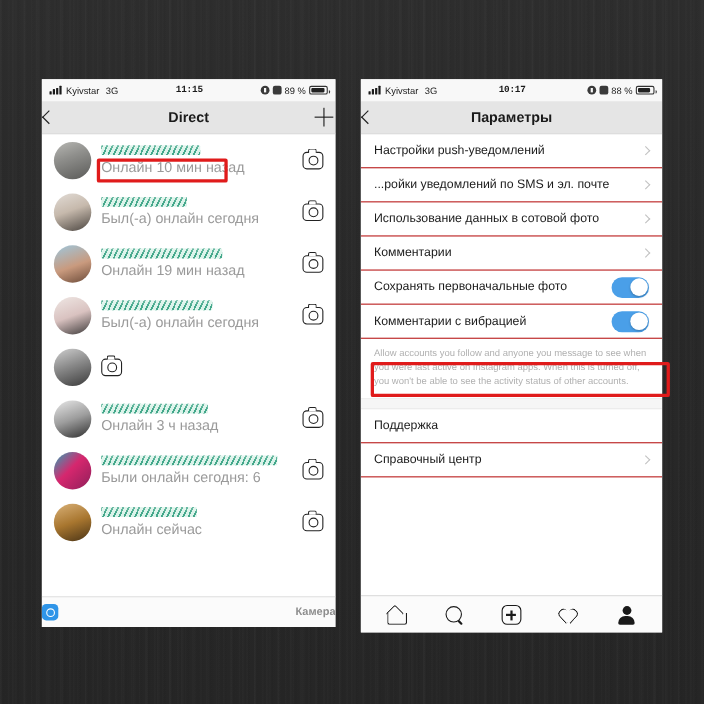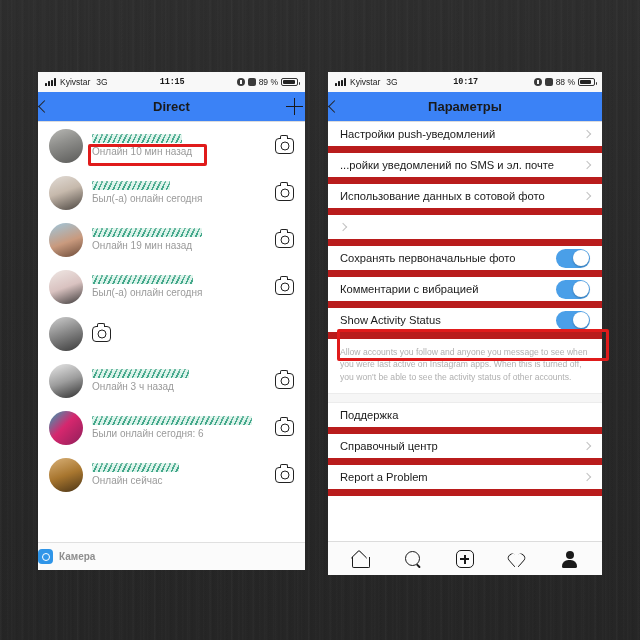--- a/index.html
+++ b/index.html
@@ -78,21 +78,21 @@
     width: 17px; height: 8px; border: 1px solid #333; border-radius: 2px;
     position: relative; padding: 1px;
   }
   .batt::after { content:""; position:absolute; right:-3px; top:2.5px;
     width:1.5px; height:3px; background:#333; border-radius:0 1px 1px 0; }
   .batt span { display:block; height:100%; background:#222; border-radius:1px; }
 
   
   .navbar {
     height: 30px;
-    background: #3b82f6;
+    background: #e5e5e5;
     border-bottom: 1px solid #dcdcdc;
     display: flex;
     align-items: center;
     padding: 0 2px;
     flex: 0 0 auto;
     position: relative;
   }
   .nav-title {
     position: absolute; left: 0; right: 0; text-align: center;
     font-size: 13px; font-weight: bold; color: #1a1a1a;
@@ -133,61 +133,61 @@
         #d8f2e8 1.6px, #d8f2e8 4.4px);
     border-radius: 1px;
     display: block;
     position: relative;
     opacity: .9;
   }
   .redact::after {
     content:""; position:absolute; inset:0;
     background: linear-gradient(180deg, rgba(255,255,255,.25), rgba(255,255,255,0) 60%);
   }
-  .substatus { font-size: 10px; color: #9a9a9a; }
+  .substatus { font-size: 13px; color: #9a9a9a; }
 
   .cam-icon {
     width: 19px; height: 16px; flex: 0 0 auto; cursor: pointer;
     border: 1.6px solid #222; border-radius: 4px; position: relative;
   }
   .cam-icon::before {
     content:""; position:absolute; left:50%; top:50%;
     transform: translate(-50%,-50%);
     width: 7px; height: 7px; border: 1.5px solid #222; border-radius: 50%;
   }
   .cam-icon::after {
     content:""; position:absolute; top:-4px; left:4px;
     width: 6px; height: 3px; border: 1.6px solid #222;
     border-bottom: none; border-radius: 2px 2px 0 0; background:#fff;
   }
 
   
   .cam-footer {
     height: 28px; border-top: 1px solid #e0e0e0; background:#fbfbfb;
-    display: flex; align-items: center; justify-content: flex-start; gap: 6px;
+    display: flex; align-items: center; justify-content: space-between; gap: 6px;
     flex: 0 0 auto; cursor: pointer;
   }
   .cam-badge {
     width: 15px; height: 15px; border-radius: 4px; background: #2f95e8;
     position: relative;
   }
   .cam-badge::after {
     content:""; position:absolute; left:50%; top:50%;
     transform: translate(-50%,-50%);
     width:6px; height:6px; border-radius:50%;
     border:1.4px solid #fff;
   }
   .cam-label { font-size: 10px; color: #8e8e8e; font-weight: bold; }
 
   
   .settings { flex: 1; background: #fff; overflow: hidden; }
   .set-row {
     display: flex; align-items: center; gap: 8px;
     padding: 0 12px; height: 31px;
-    border-bottom: 7px solid #b91c1c;
+    border-bottom: 1px solid #b91c1c;
     position: relative;
   }
   .set-label { flex: 1; font-size: 11.2px; color: #1a1a1a; white-space: nowrap; }
   .chev-r {
     width: 6px; height: 6px; border-top: 1.4px solid #c2c2c2;
     border-right: 1.4px solid #c2c2c2; transform: rotate(45deg);
     flex: 0 0 auto;
   }
   .toggle {
     width: 34px; height: 19px; border-radius: 10px; background: #4a9fe8;
@@ -407,51 +407,42 @@
       </div>
       <div class="set-row">
         <div class="set-label">...ройки уведомлений по SMS и эл. почте</div>
         <span class="chev-r"></span>
       </div>
       <div class="set-row">
         <div class="set-label">Использование данных в сотовой фото</div>
         <span class="chev-r"></span>
       </div>
       <div class="set-row">
+        <div class="set-label">Комментарии</div>
         <span class="chev-r"></span>
       </div>
       <div class="set-row">
         <div class="set-label">Сохранять первоначальные фото</div>
         <span class="toggle">
           <span class="knob"></span>
         </span>
       </div>
       <div class="set-row">
         <div class="set-label">Комментарии с вибрацией</div>
         <span class="toggle">
           <span class="knob"></span>
         </span>
       </div>
-      <div class="set-row">
-        <div class="set-label">Show Activity Status</div>
-        <span class="toggle">
-          <span class="knob"></span>
-        </span>
-      </div>
       <div class="set-desc">Allow accounts you follow and anyone you message to see when you were last active on Instagram apps. When this is turned off, you won't be able to see the activity status of other accounts.</div>
       <div class="set-gap"></div>
       <div class="set-row">
         <div class="set-label">Поддержка</div>
       </div>
       <div class="set-row">
         <div class="set-label">Справочный центр</div>
-        <span class="chev-r"></span>
-      </div>
-      <div class="set-row">
-        <div class="set-label">Report a Problem</div>
         <span class="chev-r"></span>
       </div>
     </div>
 
   <div class="tabbar" id="tabbar">
       <div class="tab ic-home"></div>
       <div class="tab ic-search"></div>
       <div class="tab ic-add"></div>
       <div class="tab ic-heart"></div>
       <div class="tab ic-profile"></div>

